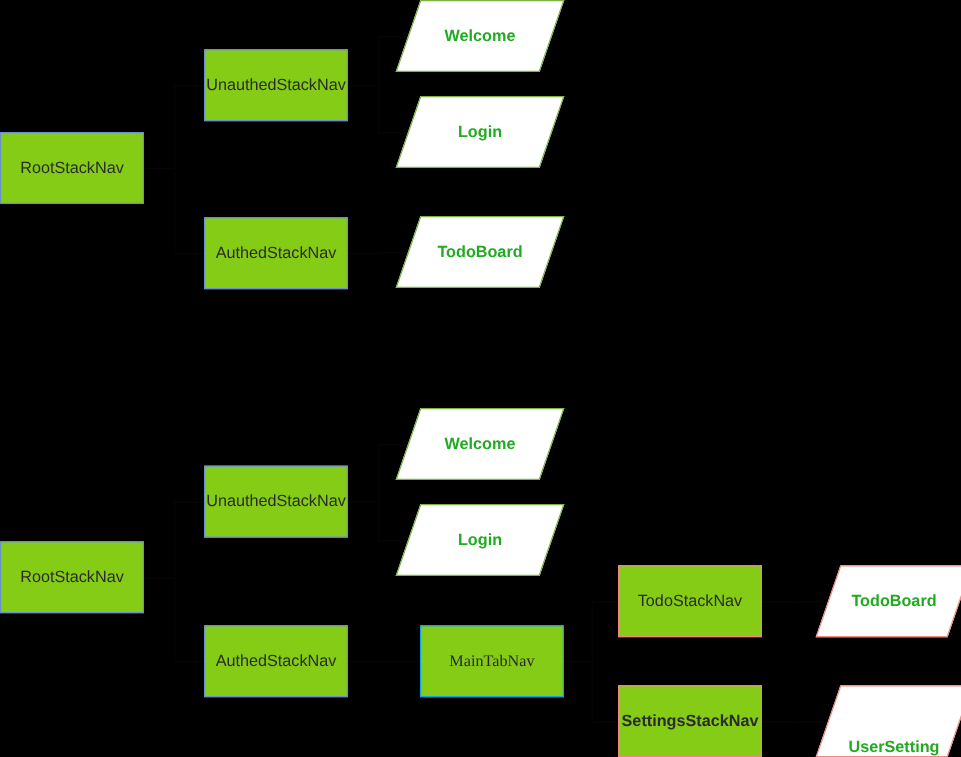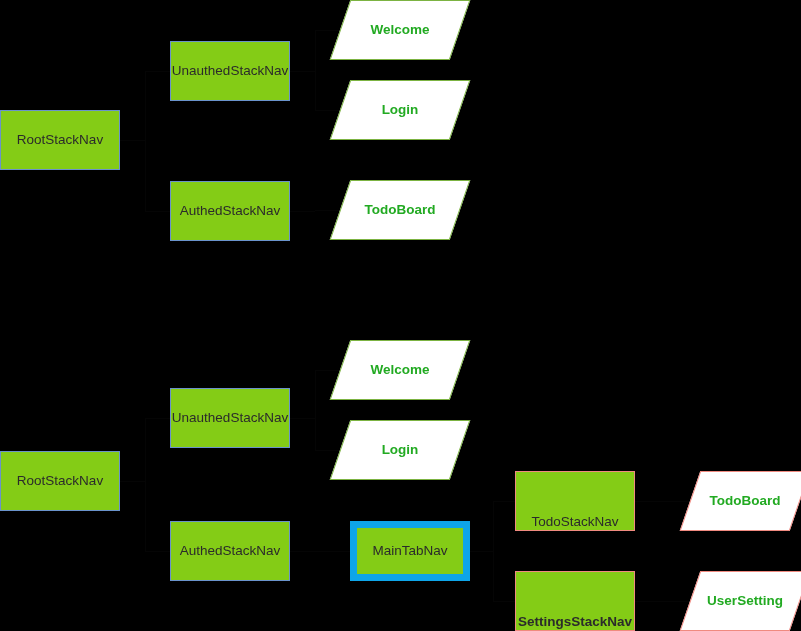--- a/index.html
+++ b/index.html
@@ -30,25 +30,25 @@
   }
 
   
   .rect {
     background: #84cc16;
     border: 1px solid #6a93cb;
     font-size: 13.5px;
     color: #2b2b2b;
   }
   .rect.accent-red {
-    border: 7px solid #0ea5e9;
+    border: 1px solid #0ea5e9;
+    font-family: Liberation Serif, serif;
   }
   .rect.accent-salmon {
     border: 1px solid #f08a80;
-    align-items: flex-end;
   }
 
   
   .para {
     background: transparent;
     border: none;
   }
   .para .shape {
     position: absolute;
     left: 0;
@@ -175,18 +175,18 @@
       <div class="node rect accent-salmon" style="left: 515px; top: 471px; width: 120px; height: 60px;">
         <span class="lbl">TodoStackNav</span>
       </div>
       <div class="node rect accent-salmon" style="left: 515px; top: 571px; width: 120px; height: 60px; font-weight: bold;">
         <span class="lbl">SettingsStackNav</span>
       </div>
       <div class="node para accent-salmon" style="left: 690px; top: 471px; width: 110px; height: 60px;">
         <div class="shape"></div>
         <span class="lbl">TodoBoard</span>
       </div>
-      <div class="node para accent-salmon" style="left: 690px; top: 571px; width: 110px; height: 60px;">
+      <div class="node para accent-salmon" style="left: 690px; top: 571px; width: 110px; height: 60px; align-items: flex-end;">
         <div class="shape"></div>
         <span class="lbl">UserSetting</span>
       </div>
     </div>
   </div>
 
 </body></html>

